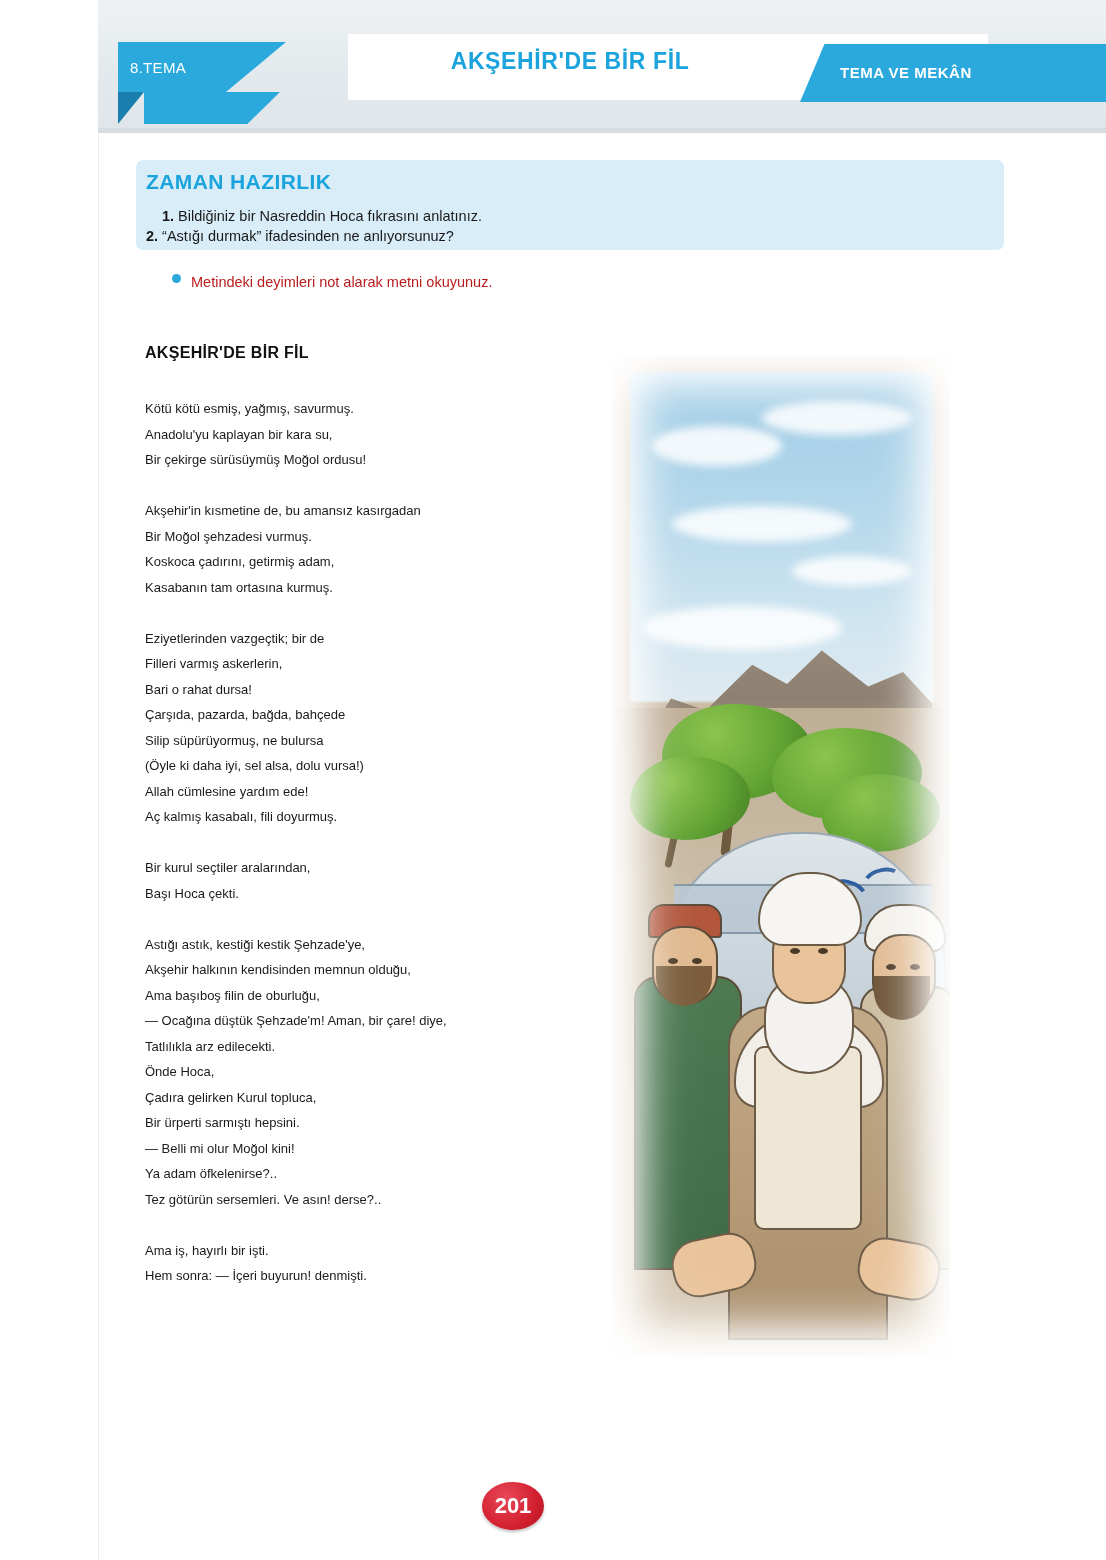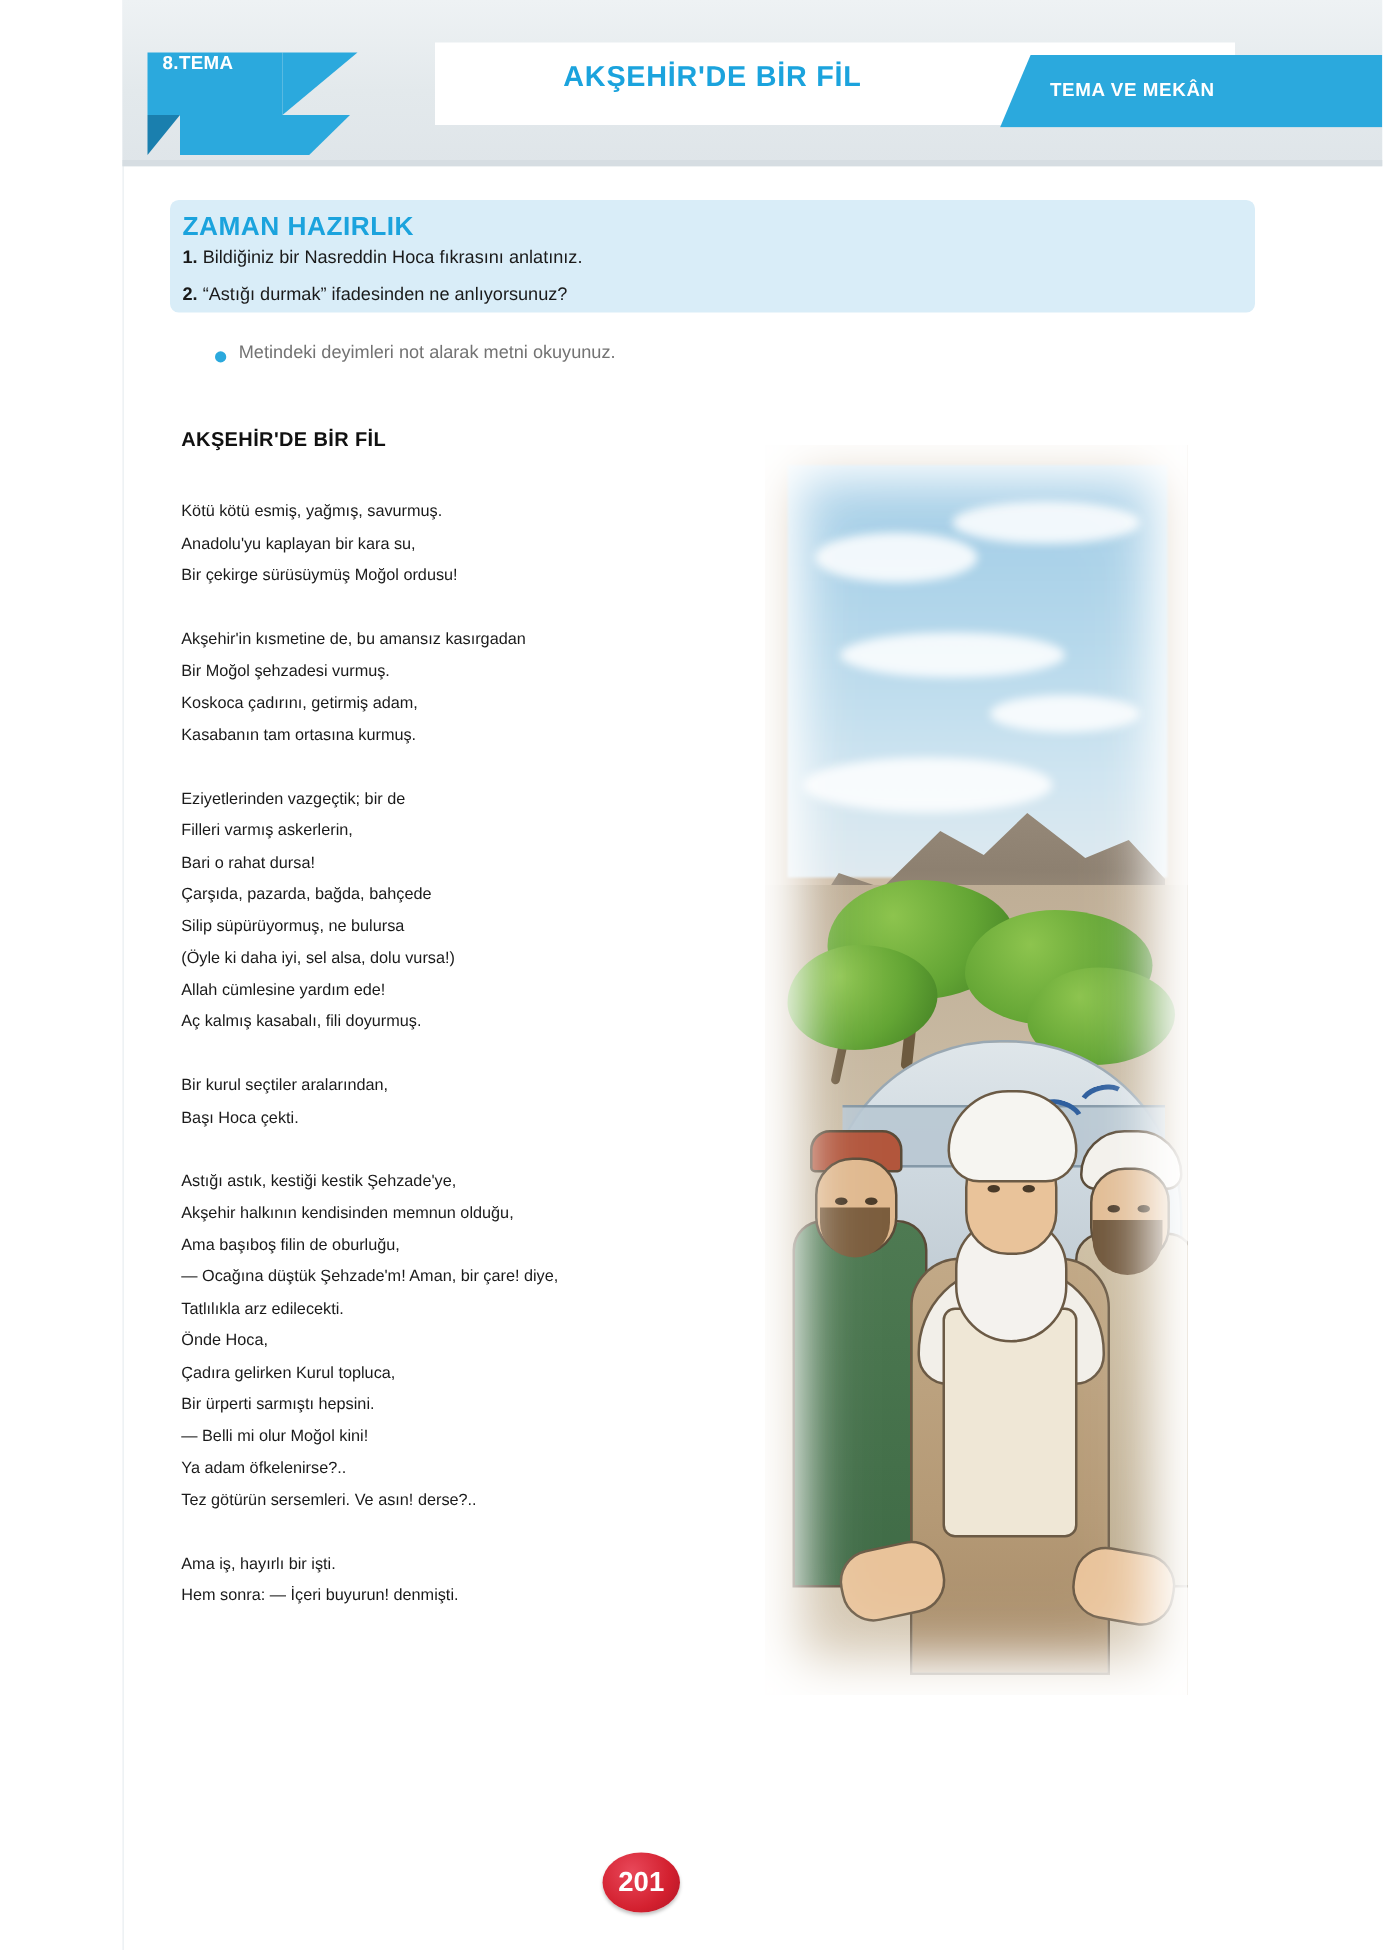--- a/index.html
+++ b/index.html
@@ -42,24 +42,24 @@
     width: 640px; height: 66px;
     background: #ffffff;
   }
   .tema-tab {
     position: absolute;
     left: 118px; top: 42px;
     width: 108px; height: 50px;
     background: #2ba9dd;
     color: #ffffff;
     font-size: 15px;
-    font-weight: bold;
+    font-weight: normal;
     letter-spacing: .3px;
     display: flex;
-    align-items: flex-start;
+    align-items: center;
     padding-left: 12px;
     box-sizing: border-box;
   }
   .tema-tab-fold {
     position: absolute;
     left: 118px; top: 92px;
     width: 0; height: 0;
     border-left: 26px solid #1a7fae;
     border-bottom: 32px solid transparent;
   }
@@ -125,31 +125,31 @@
     font-weight: bold;
     letter-spacing: .4px;
   }
   .prep-line {
     position: absolute;
     left: 146px;
     font-size: 14.5px;
     color: #1a1a1a;
   }
   .prep-line .num { font-weight: bold; }
-  .prep-line-1 { top: 198px; }
+  .prep-line-1 { top: 208px; margin-left: 16px; }
   .prep-line-2 { top: 228px; }
 
   .bullet-row {
     position: absolute;
     left: 172px; top: 274px;
     display: flex;
-    align-items: flex-end;
+    align-items: flex-start;
     gap: 10px;
     font-size: 14.5px;
-    color: #737373;
+    color: #b91c1c;
   }
   .bullet-dot {
     width: 9px; height: 9px;
     border-radius: 50%;
     background: #2ba9dd;
     display: inline-block;
   }
 
   
   .poem-title {

